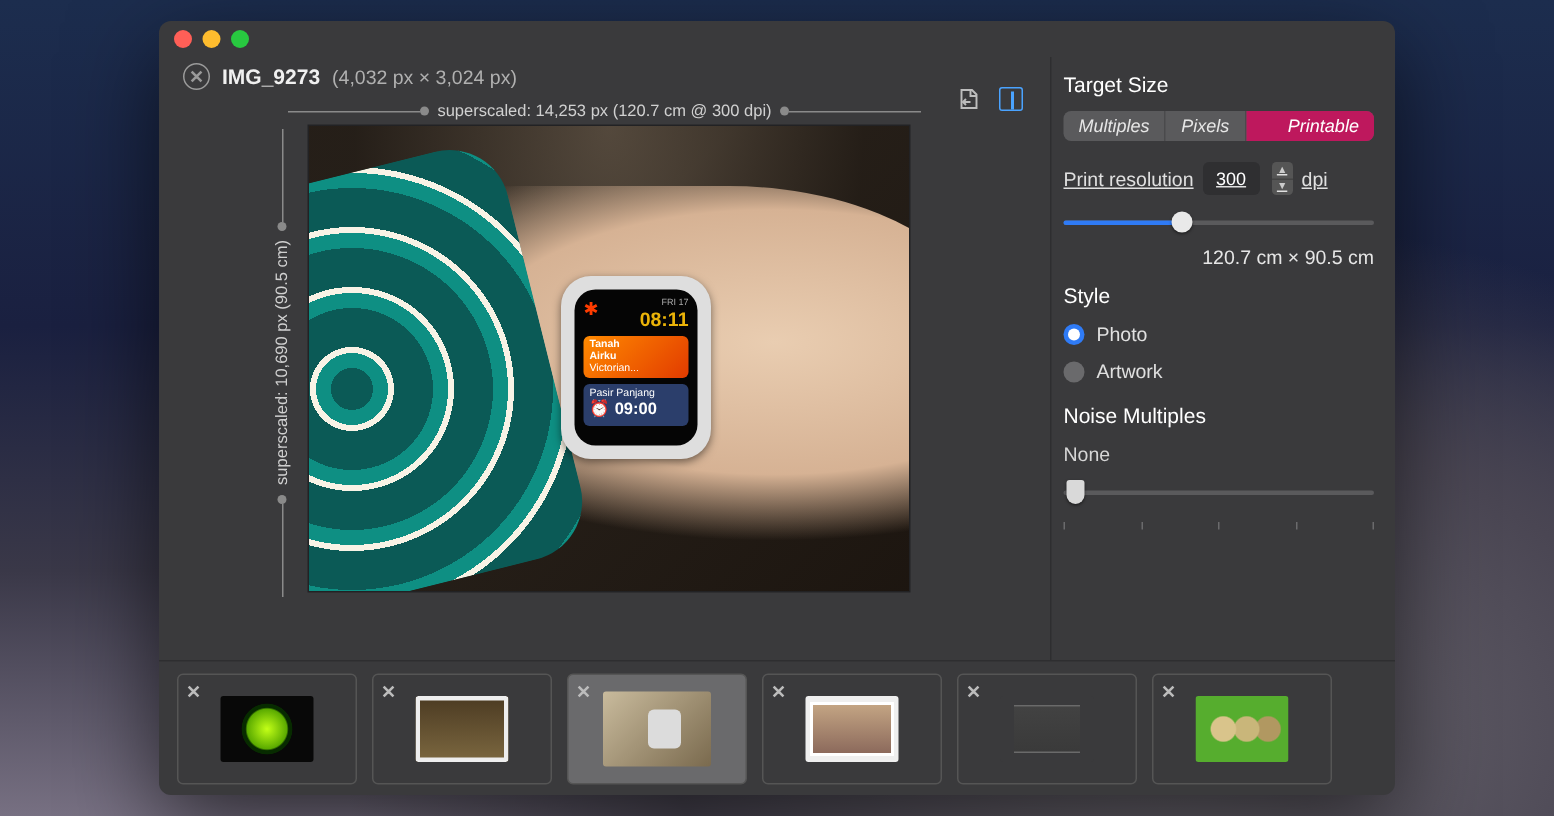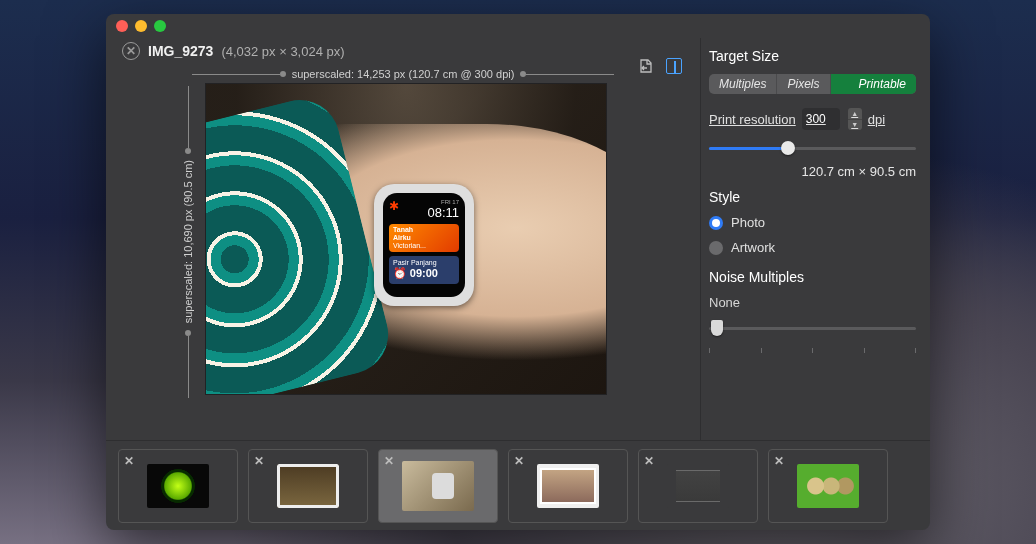--- a/index.html
+++ b/index.html
@@ -89,21 +89,21 @@
   position: absolute; left: 168px; top: 100px; width: 100px; height: 122px;
   background: #dedede; border-radius: 20px;
   box-shadow: 0 2px 6px rgba(0,0,0,0.5);
   display: flex; align-items: center; justify-content: center;
 }
 .watch-face {
   width: 82px; height: 104px; background: #050505; border-radius: 14px;
   padding: 6px; display: flex; flex-direction: column; gap: 4px;
 }
 .wf-time { display: flex; justify-content: space-between; align-items: flex-start; }
-.wf-time .t { color: #ffffff; font-weight: 400; font-size: 13px; text-align: left; }
+.wf-time .t { color: #eab308; font-weight: 700; font-size: 13px; text-align: left; }
 .wf-time .d { color: #aaa; font-size: 6px; text-align: right; }
 .wf-dot { color: #ff3c00; font-size: 12px; }
 .wf-card1 {
   background: linear-gradient(135deg, #ff8a00, #e23b00); border-radius: 4px;
   padding: 3px 4px; color: #fff; font-size: 7px; line-height: 1.1;
   display: flex; flex-direction: column; justify-content: center; height: 28px;
 }
 .wf-card2 {
   background: #2b3e6b; border-radius: 4px; padding: 3px 4px; color: #fff;
   font-size: 7px; line-height: 1.15; height: 28px;
@@ -127,28 +127,28 @@
 .loupe::after { content: ""; position: absolute; left: 7px; top: 2px; width: 2px; height: 12px; background: #4aa3ff; }
 .section-title { font-weight: 400; color: #fff; font-size: 14px; }
 .seg {
   display: flex; background: #5a5a5c; border-radius: 5px; overflow: hidden; height: 20px; font-style: italic;
 }
 .seg div {
   flex: 1 0 auto; padding: 0 10px; font-size: 12px; color: #e6e6e6;
   display: flex; align-items: center; justify-content: center; border-right: 1px solid #4a4a4c;
 }
 .seg div:last-child { border-right: none; }
-.seg .active { background: #15803d; color: #fff; padding-left: 28px; }
+.seg .active { background: #be185d; color: #fff; padding-left: 28px; }
 .row { display: flex; align-items: center; gap: 6px; color: #e0e0e0; text-decoration: underline; }
 .numfield {
   display: flex; align-items: center; background: #2f2f31; border-radius: 4px; height: 22px;
 }
 .numfield input {
   width: 38px; background: transparent; border: none; color: #fff; font-size: 12px;
-  text-align: left; padding: 0 4px; outline: none;
+  text-align: center; padding: 0 4px; outline: none;
 }
 .stepper { width: 14px; height: 22px; background: #555; border-radius: 3px; display: flex; flex-direction: column; margin-left: 2px; }
 .stepper div { flex: 1; display: flex; align-items: center; justify-content: center; color: #ccc; font-size: 7px; border-bottom: 1px solid #444; }
 .stepper div:last-child { border: none; }
 .slider-wrap { position: relative; height: 16px; display: flex; align-items: center; }
 .slider-track { height: 3px; background: #5a5a5c; border-radius: 2px; flex: 1; position: relative; }
 .slider-fill { position: absolute; left: 0; top: 0; height: 100%; background: #2f7bf6; border-radius: 2px; }
 .slider-thumb {
   position: absolute; top: 50%; width: 14px; height: 14px; background: #e9e9e9;
   border-radius: 50%; transform: translate(-50%, -50%); box-shadow: 0 1px 2px rgba(0,0,0,0.5);

